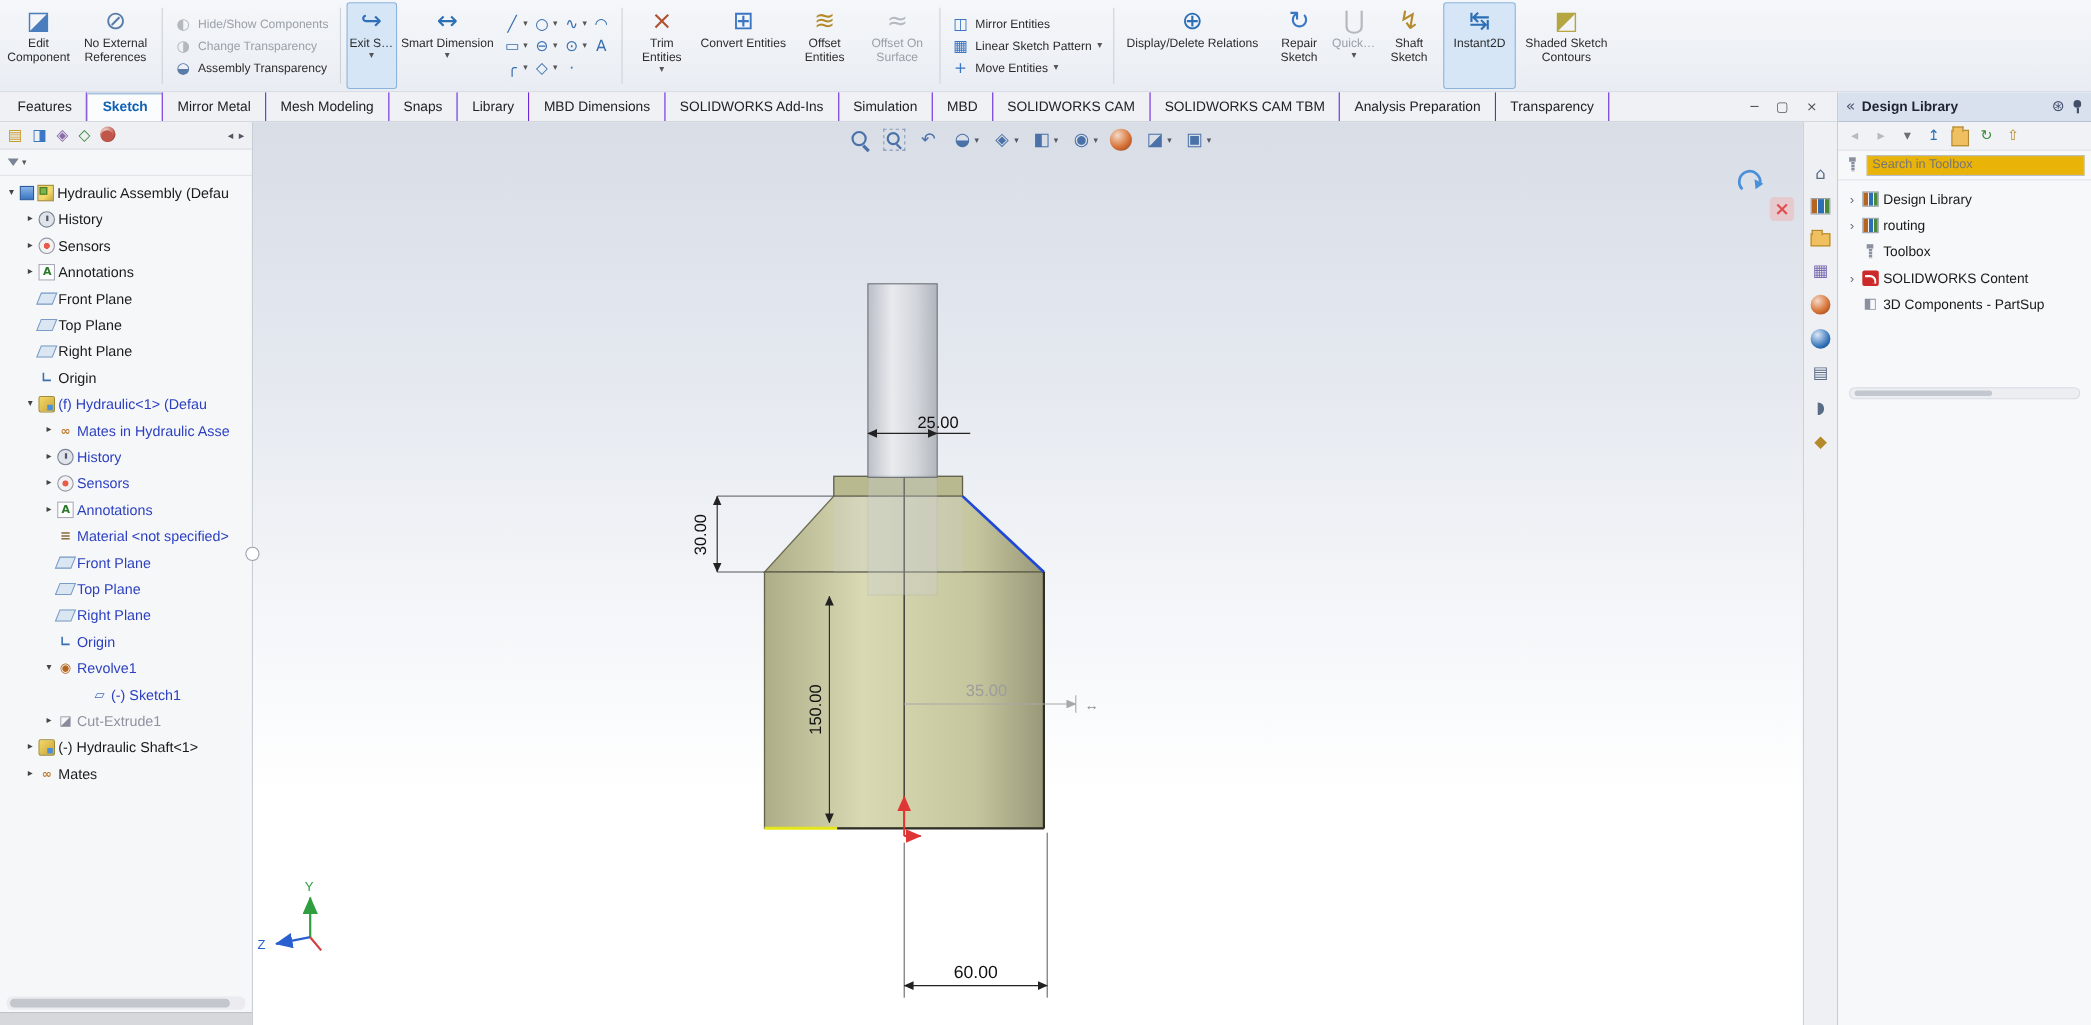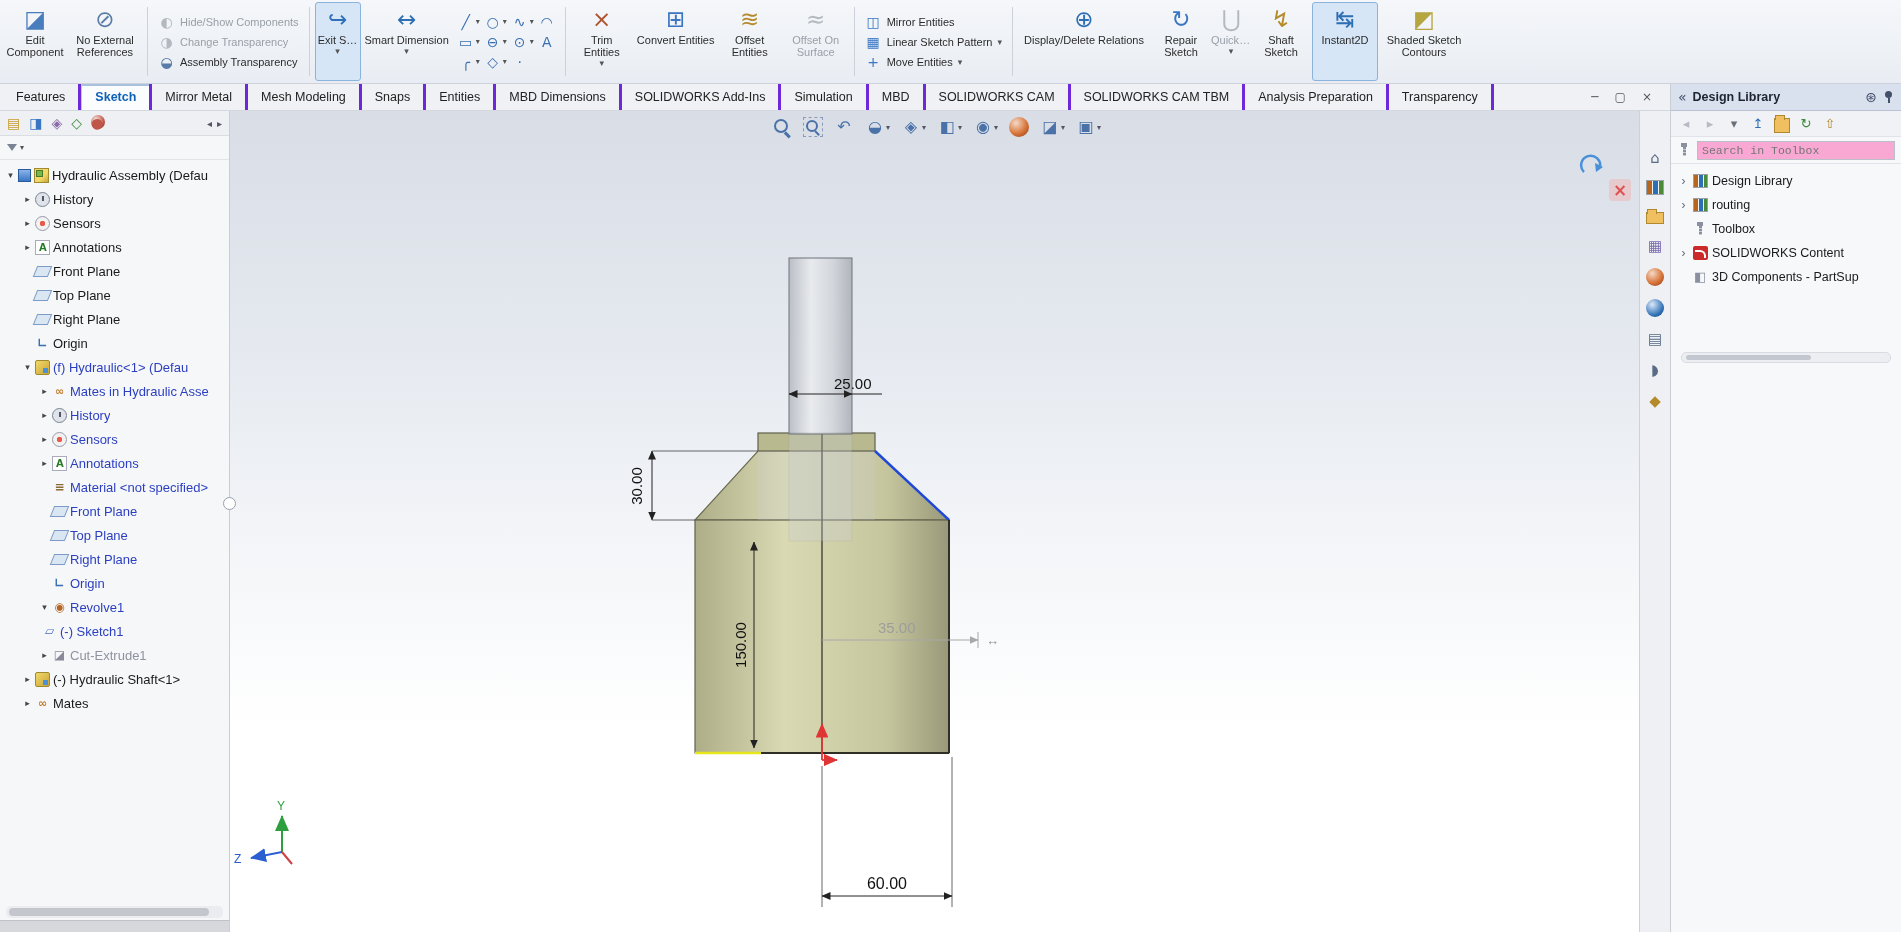--- a/index.html
+++ b/index.html
@@ -25,21 +25,21 @@
   .tb-ric{width:17px;font-size:14px;text-align:center;font-family:"DejaVu Sans",sans-serif}
   .tb-grid{display:flex;flex-direction:column;justify-content:center;gap:2px;padding:0 4px;flex:none}
   .tb-grow{display:flex;gap:4px}
   .tb-cell{display:flex;align-items:center;gap:1px}
   .tb-cic{width:18px;height:18px;font-size:14px;text-align:center;line-height:18px;color:#3a6fb0;font-family:"DejaVu Sans",sans-serif}
   .tb-ccaret{font-size:8px;color:#555}
 
   
   #tabrow{position:absolute;left:0;top:84px;width:1670px;height:27px;background:#eff1f5;border-bottom:1px solid #d3d7de;
     display:flex;align-items:stretch;padding-left:3px}
-  .tab{padding:0 13px;font-size:12.5px;display:flex;align-items:center;color:#222;border-right:3px solid #6d28d9;white-space:nowrap}
+  .tab{padding:0 13px;font-size:12.5px;display:flex;align-items:center;color:#222;border-right:1px solid #6d28d9;white-space:nowrap}
   .tab.active{background:#fbfcfe;color:#0f62b4;font-weight:bold;border-left:1px solid #c3c9d4;box-shadow:inset 0 2px 0 #a8c2de}
   .winctl{margin-left:auto;display:flex;align-items:center;gap:16px;padding:0 18px;color:#555;font-size:12px}
   .wc{font-family:"DejaVu Sans",sans-serif;cursor:default}
 
   
   #left-panel{position:absolute;left:0;top:111px;width:230px;bottom:0;background:#f6f7f9;border-right:1px solid #c9cdd4;
     display:flex;flex-direction:column}
   .lp-tabs{height:25px;display:flex;align-items:center;gap:9px;padding:0 7px;border-bottom:1px solid #dadde2;background:#eef0f4;flex:none}
   .lp-tab-ic{font-size:14px;font-family:"DejaVu Sans",sans-serif;line-height:16px}
   .lp-tab-ic.ball{width:14px;height:14px;border-radius:50%;background:radial-gradient(circle at 35% 30%,#f2e2d8,#c0564a 60%,#7a2a20);color:transparent}
@@ -112,21 +112,21 @@
   .dl-header{height:27px;background:#d9e1ef;display:flex;align-items:center;padding:0 7px;gap:6px;border-bottom:1px solid #b9c2d4}
   .dl-collapse{color:#44506a;font-size:14px;font-family:"DejaVu Sans",sans-serif}
   .dl-title{font-size:12.5px;color:#1e2430;flex:1;font-weight:bold}
   .dl-gear{color:#44506a;font-size:14px;font-family:"DejaVu Sans",sans-serif}
   .dl-pin{width:11px;height:14px;position:relative;display:inline-block}
   .dl-pin::before{content:"";position:absolute;left:2px;top:1px;width:7px;height:7px;border-radius:50%;background:#44506a}
   .dl-pin::after{content:"";position:absolute;left:5px;top:8px;width:2px;height:5px;background:#44506a}
   .dl-toolbar{height:26px;display:flex;align-items:center;gap:8px;padding:0 7px;border-bottom:1px solid #e0e3e9;background:#f0f2f6}
   .dlt-ic{width:16px;height:15px;font-size:13px;line-height:15px;text-align:center;font-family:"DejaVu Sans",sans-serif;display:inline-block;position:relative}
   .dl-search{height:27px;display:flex;align-items:center;gap:5px;padding:0 6px;border-bottom:1px solid #e0e3e9}
-  .dl-search input{flex:1;height:19px;border:1px solid #b9bec8;font-size:11.5px;padding:0 4px;background:#f9a8d4;color:#333;font-family:Liberation Mono, monospace}
+  .dl-search input{flex:1;height:19px;border:1px solid #b9bec8;font-size:11.5px;padding:0 4px;background:#eab308;color:#333;font-family:Liberation Sans, sans-serif}
   .dl-tree{padding:5px 2px}
   .dl-row{height:24px;display:flex;align-items:center;gap:4px;font-size:12.5px;color:#1a1a1a;padding-left:5px;white-space:nowrap;overflow:hidden}
   .dl-chev{width:11px;color:#667;font-size:12px;text-align:center;flex:none}
   .dl-ic{width:15px;height:14px;flex:none;display:inline-block;position:relative;font-family:"DejaVu Sans",sans-serif}
   .dl-books{background:linear-gradient(90deg,#b5651d 0 4px,#f2f2f2 4px 5px,#2d6fb5 5px 9px,#f2f2f2 9px 10px,#4a8a3a 10px 14px);border:1px solid #98a0aa}
   .dl-bolt::before{content:"";position:absolute;left:4px;top:0;width:6px;height:4px;background:#8a90a0}
   .dl-bolt::after{content:"";position:absolute;left:6px;top:4px;width:3px;height:9px;background:repeating-linear-gradient(180deg,#8a90a0 0 2px,#c6cad2 2px 3px)}
   .dl-swcube{background:#cc2a2a;border-radius:2px}
   .dl-swcube::after{content:"";position:absolute;left:2px;top:4px;width:9px;height:6px;border:2px solid #fff;border-bottom:none;border-left:none;border-radius:0 6px 0 0}
   .dl-cube3d::before{content:"◧";color:#8a90a0;font-size:13px;position:absolute;left:1px;top:-1px}
@@ -285,21 +285,21 @@
       </div>
     </div>
 
   <div id="tabrow">
     <div style="display:flex">
         <div class="tab">Features</div>
         <div class="tab active">Sketch</div>
         <div class="tab">Mirror Metal</div>
         <div class="tab">Mesh Modeling</div>
         <div class="tab">Snaps</div>
-        <div class="tab">Entities</div>
+        <div class="tab">Library</div>
         <div class="tab">MBD Dimensions</div>
         <div class="tab">SOLIDWORKS Add-Ins</div>
         <div class="tab">Simulation</div>
         <div class="tab">MBD</div>
         <div class="tab">SOLIDWORKS CAM</div>
         <div class="tab">SOLIDWORKS CAM TBM</div>
         <div class="tab">Analysis Preparation</div>
         <div class="tab">Transparency</div>
       </div>
     <div class="winctl">
@@ -417,21 +417,21 @@
         <div class="tree-row c-blue" style="padding-left: 38px;">
           <span class="tree-arrow"></span>
           <span class="tico ic-origin"></span>
           <span class="tree-label">Origin</span>
         </div>
         <div class="tree-row c-blue" style="padding-left: 38px;">
           <span class="tree-arrow">▾</span>
           <span class="tico ic-revolve"></span>
           <span class="tree-label">Revolve1</span>
         </div>
-        <div class="tree-row c-blue" style="padding-left: 28px;">
+        <div class="tree-row c-blue" style="padding-left: 69px;">
           <span class="tree-arrow"></span>
           <span class="tico ic-sketch"></span>
           <span class="tree-label">(-) Sketch1</span>
         </div>
         <div class="tree-row c-gray" style="padding-left: 38px;">
           <span class="tree-arrow">▸</span>
           <span class="tico ic-cutextrude"></span>
           <span class="tree-label">Cut-Extrude1</span>
         </div>
         <div class="tree-row c-black" style="padding-left: 21px;">

